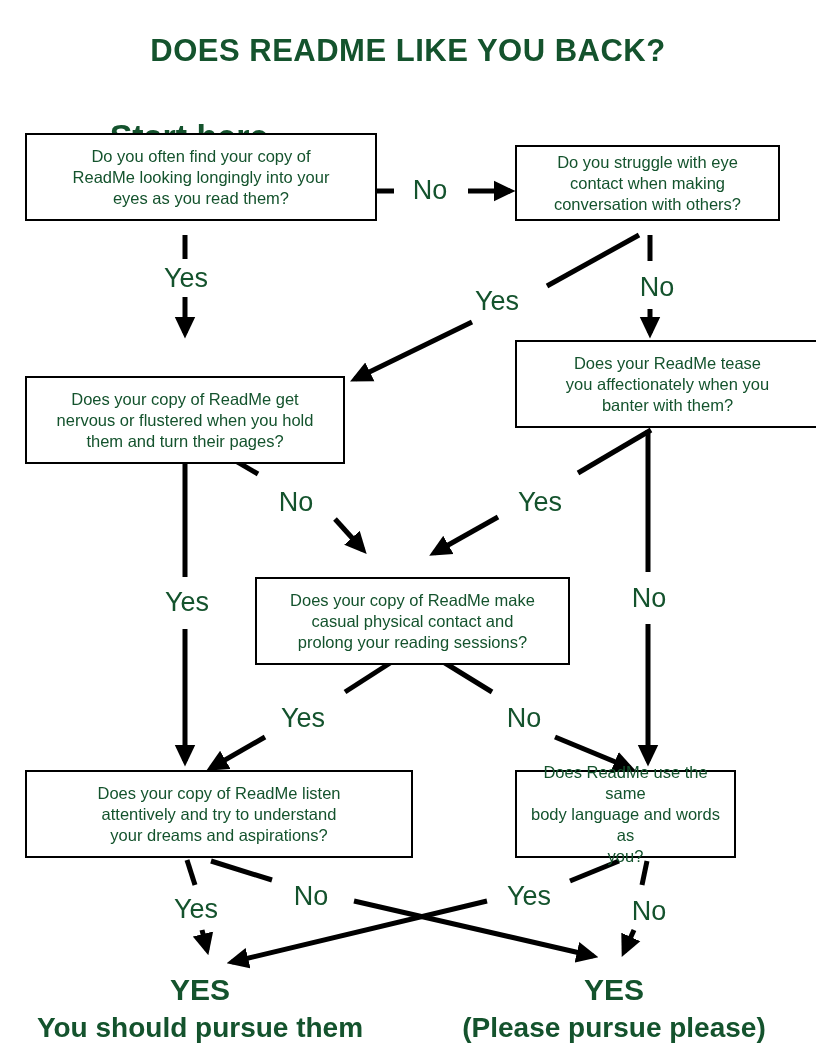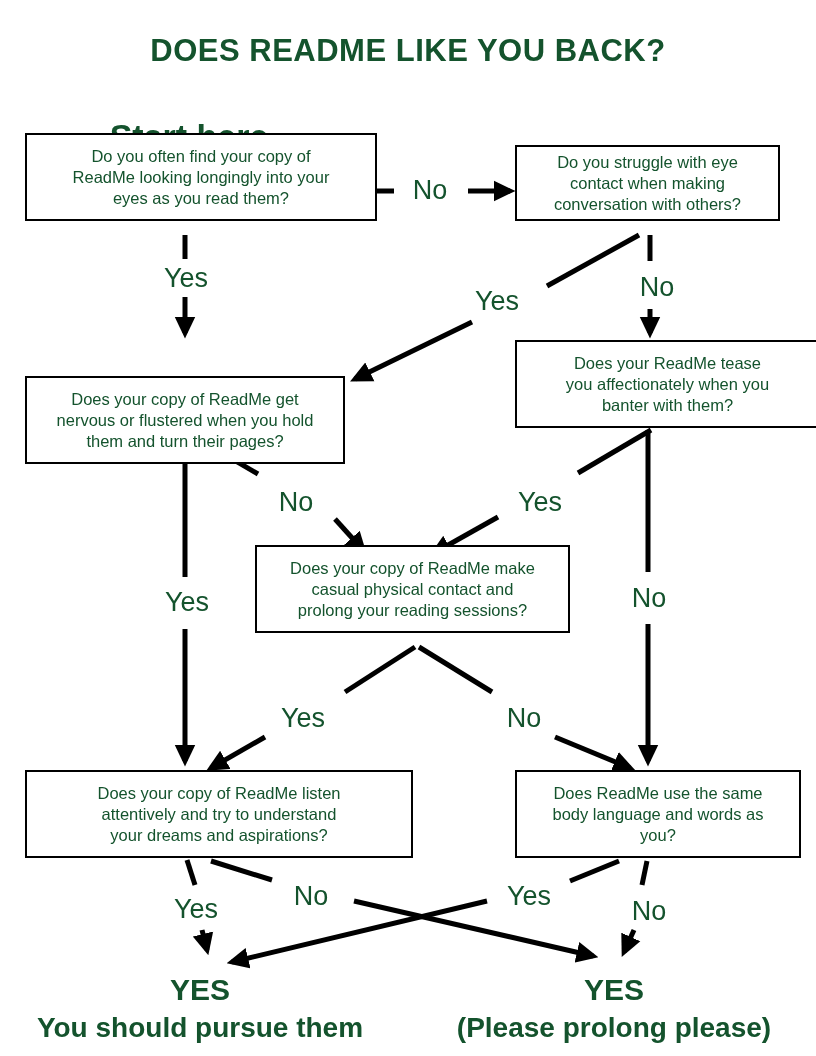--- a/index.html
+++ b/index.html
@@ -18,23 +18,23 @@
   }
   .qbox{
     position:absolute;box-sizing:border-box;border:2.5px solid #000;background:#fff;
     display:flex;align-items:center;justify-content:center;text-align:center;
     font-size:16.5px;line-height:21px;white-space:pre-line;padding:2px 4px;
   }
   #b1{left:25px;top:133px;width:352px;height:88px;}
   #b2{left:515px;top:145px;width:265px;height:76px;}
   #b3{left:25px;top:340px;width:320px;height:88px;margin-top:36px;}
   #b4{left:515px;top:340px;width:305px;height:88px;}
-  #b5{left:255px;top:545px;width:315px;height:88px;}
+  #b5{left:255px;top:577px;width:315px;height:88px;}
   #b6{left:25px;top:770px;width:388px;height:88px;}
-  #b7{left:515px;top:770px;width:286px;height:88px;}
+  #b7{left:515px;top:770px;width:221px;height:88px;}
   .edge-label{
     position:absolute;transform:translate(-50%,-50%);font-size:27px;
     white-space:nowrap;background:#fff;padding:0 2px;
   }
   #l-no1{left:430px;top:190px;}
   #l-yes1{left:186px;top:278px;}
   #l-yes2{left:497px;top:301px;}
   #l-no2{left:657px;top:287px;}
   #l-no3{left:296px;top:502px;}
   #l-yes3{left:540px;top:502px;}
@@ -148,16 +148,16 @@
   <div class="edge-label" id="l-no6">No</div>
   <div class="edge-label" id="l-yes7">Yes</div>
   <div class="edge-label" id="l-no7">No</div>
 
   <div class="result" id="result-left">
     <div class="headline">YES</div>
     <div class="subtitle">You should pursue them</div>
   </div>
   <div class="result" id="result-right">
     <div class="headline">YES</div>
-    <div class="subtitle">(Please prolong please)</div>
+    <div class="subtitle">(Please pursue please)</div>
   </div>
 
 </div>
 
 </body></html>

